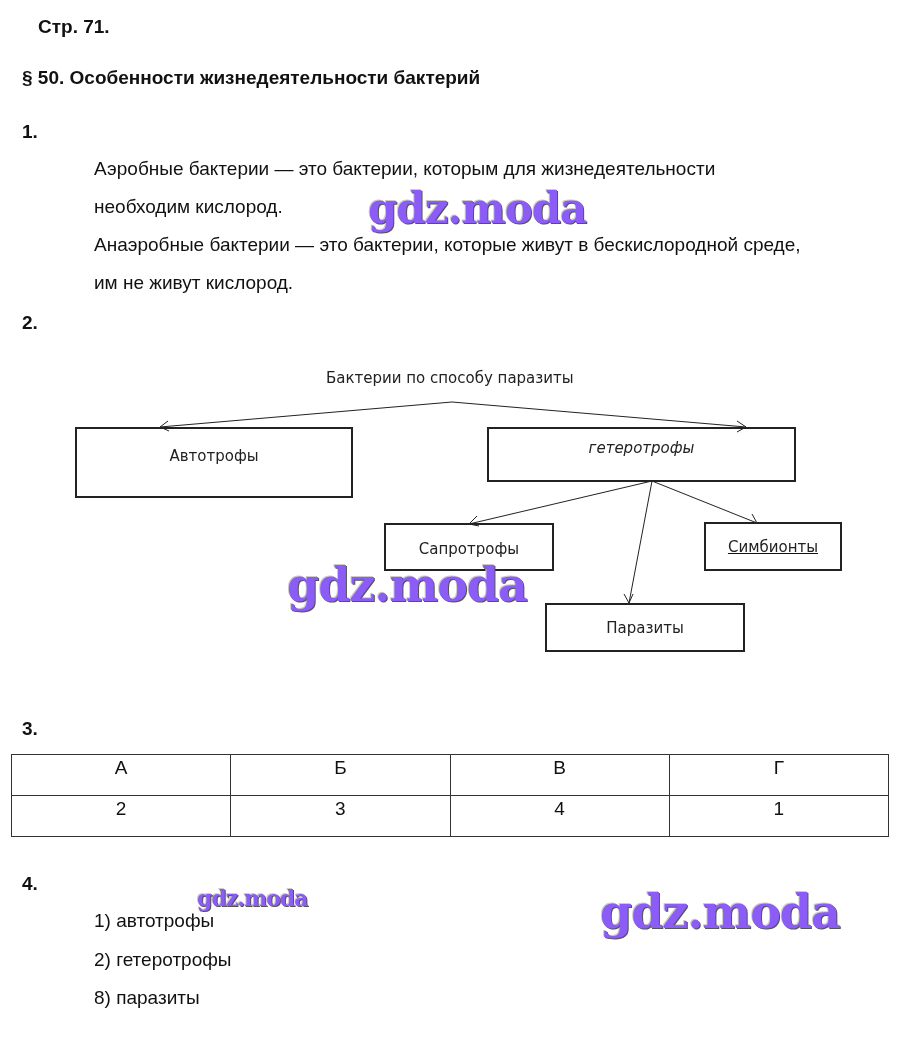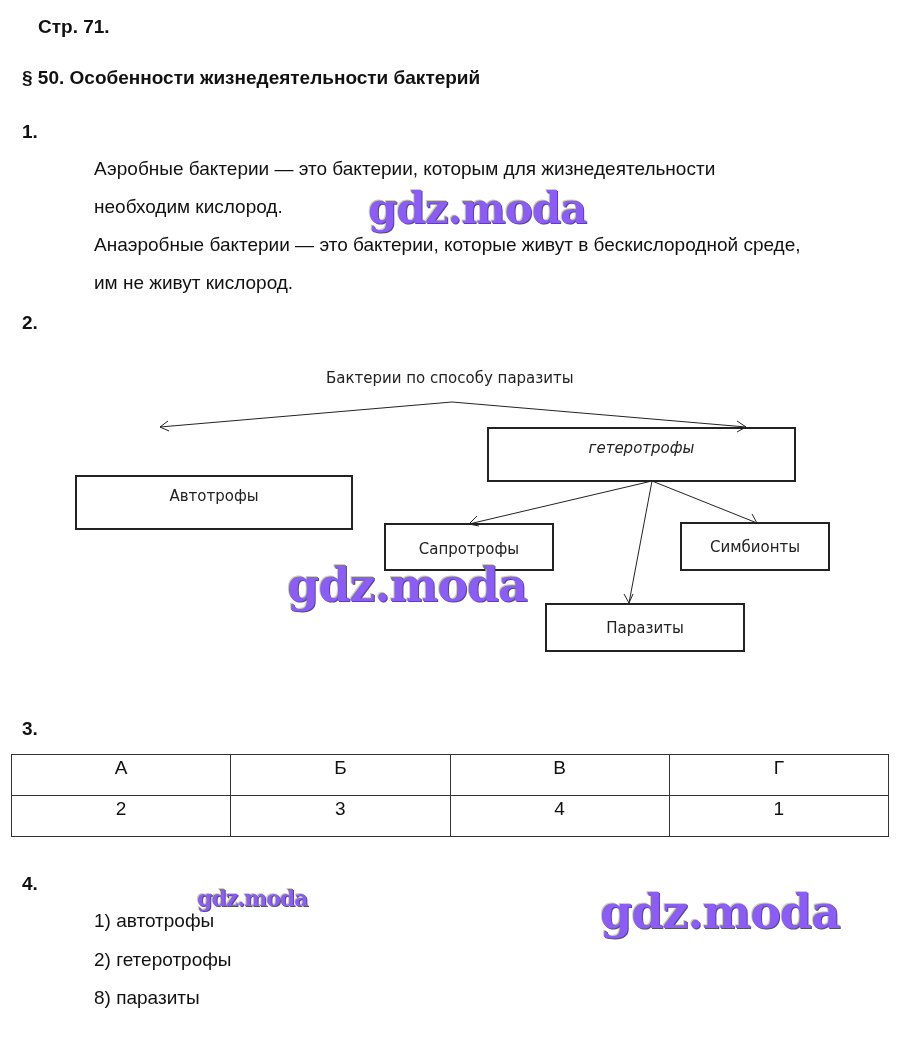--- a/index.html
+++ b/index.html
@@ -49,33 +49,33 @@
     <polyline points="477,516 469,524 479,526"></polyline>
 
     <line x1="652" y1="481" x2="629" y2="603"></line>
     <polyline points="624,594 629,603 633,594"></polyline>
 
     <line x1="652" y1="481" x2="757" y2="523"></line>
     <polyline points="752,514 757,523 747,523"></polyline>
   </g>
 </svg>
 
-<div class="box" style="left:75px; top:427px; width:278px; height:55px;margin-top:48px;">
+<div class="box" style="left:75px; top:427px; width:278px; height:71px;">
   <span>Автотрофы</span>
 </div>
 <div class="box" style="left:487px; top:427px; width:309px; height:55px;font-style:italic;">
   <span>гетеротрофы</span>
 </div>
 <div class="box" style="left:384px; top:523px; width:170px; height:48px;">
   <span style="margin-top:3px">Сапротрофы</span>
 </div>
 <div class="box" style="left:545px; top:603px; width:200px; height:49px;">
   <span style="margin-top:0">Паразиты</span>
 </div>
-<div class="box" style="left:680px; top:522px; width:150px; height:49px;">
+<div class="box" style="left:704px; top:522px; width:138px; height:49px;text-decoration:underline;">
   <span style="margin-top:0">Симбионты</span>
 </div>
 
 <div class="abs qnum" style="top:718px">3.</div>
 <table class="answers">
   <tbody>
       <tr>
     <td>А</td>
     <td>Б</td>
     <td>В</td>

